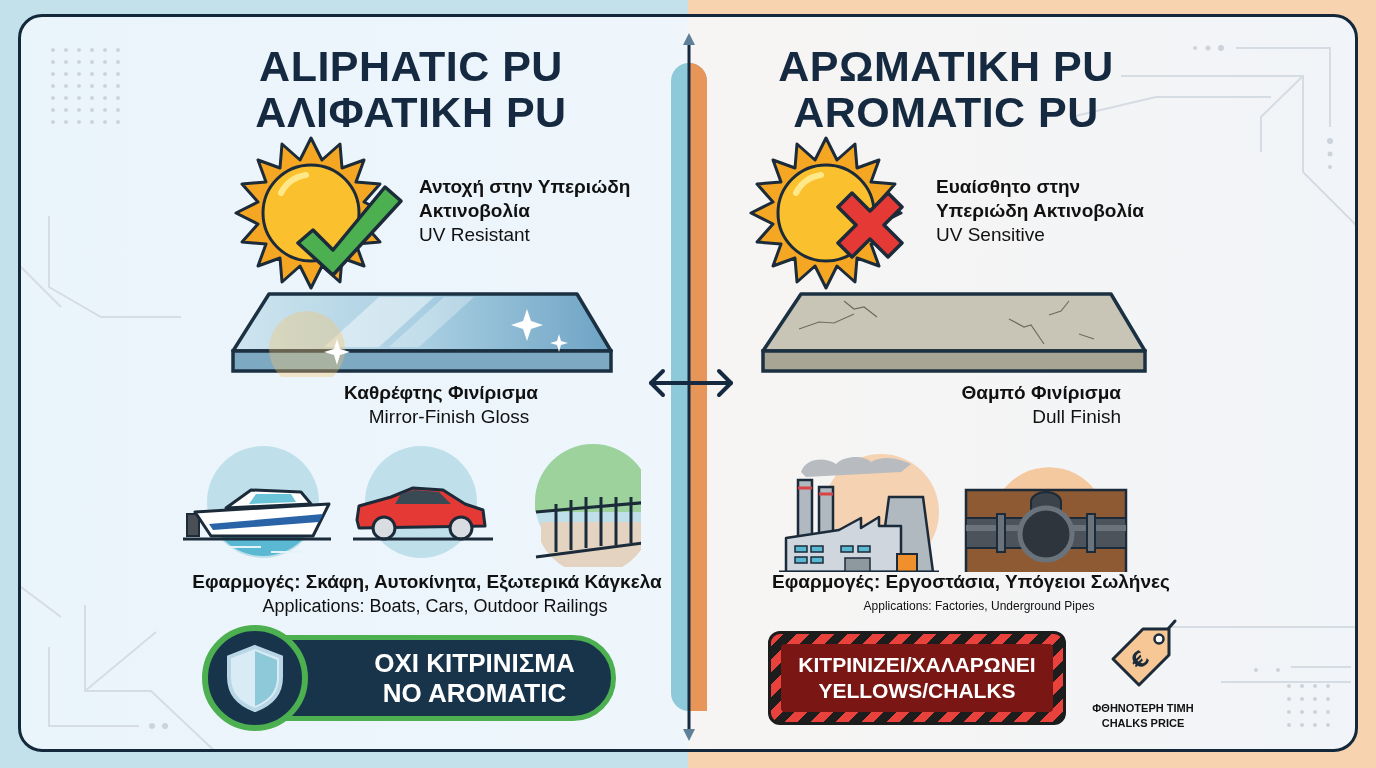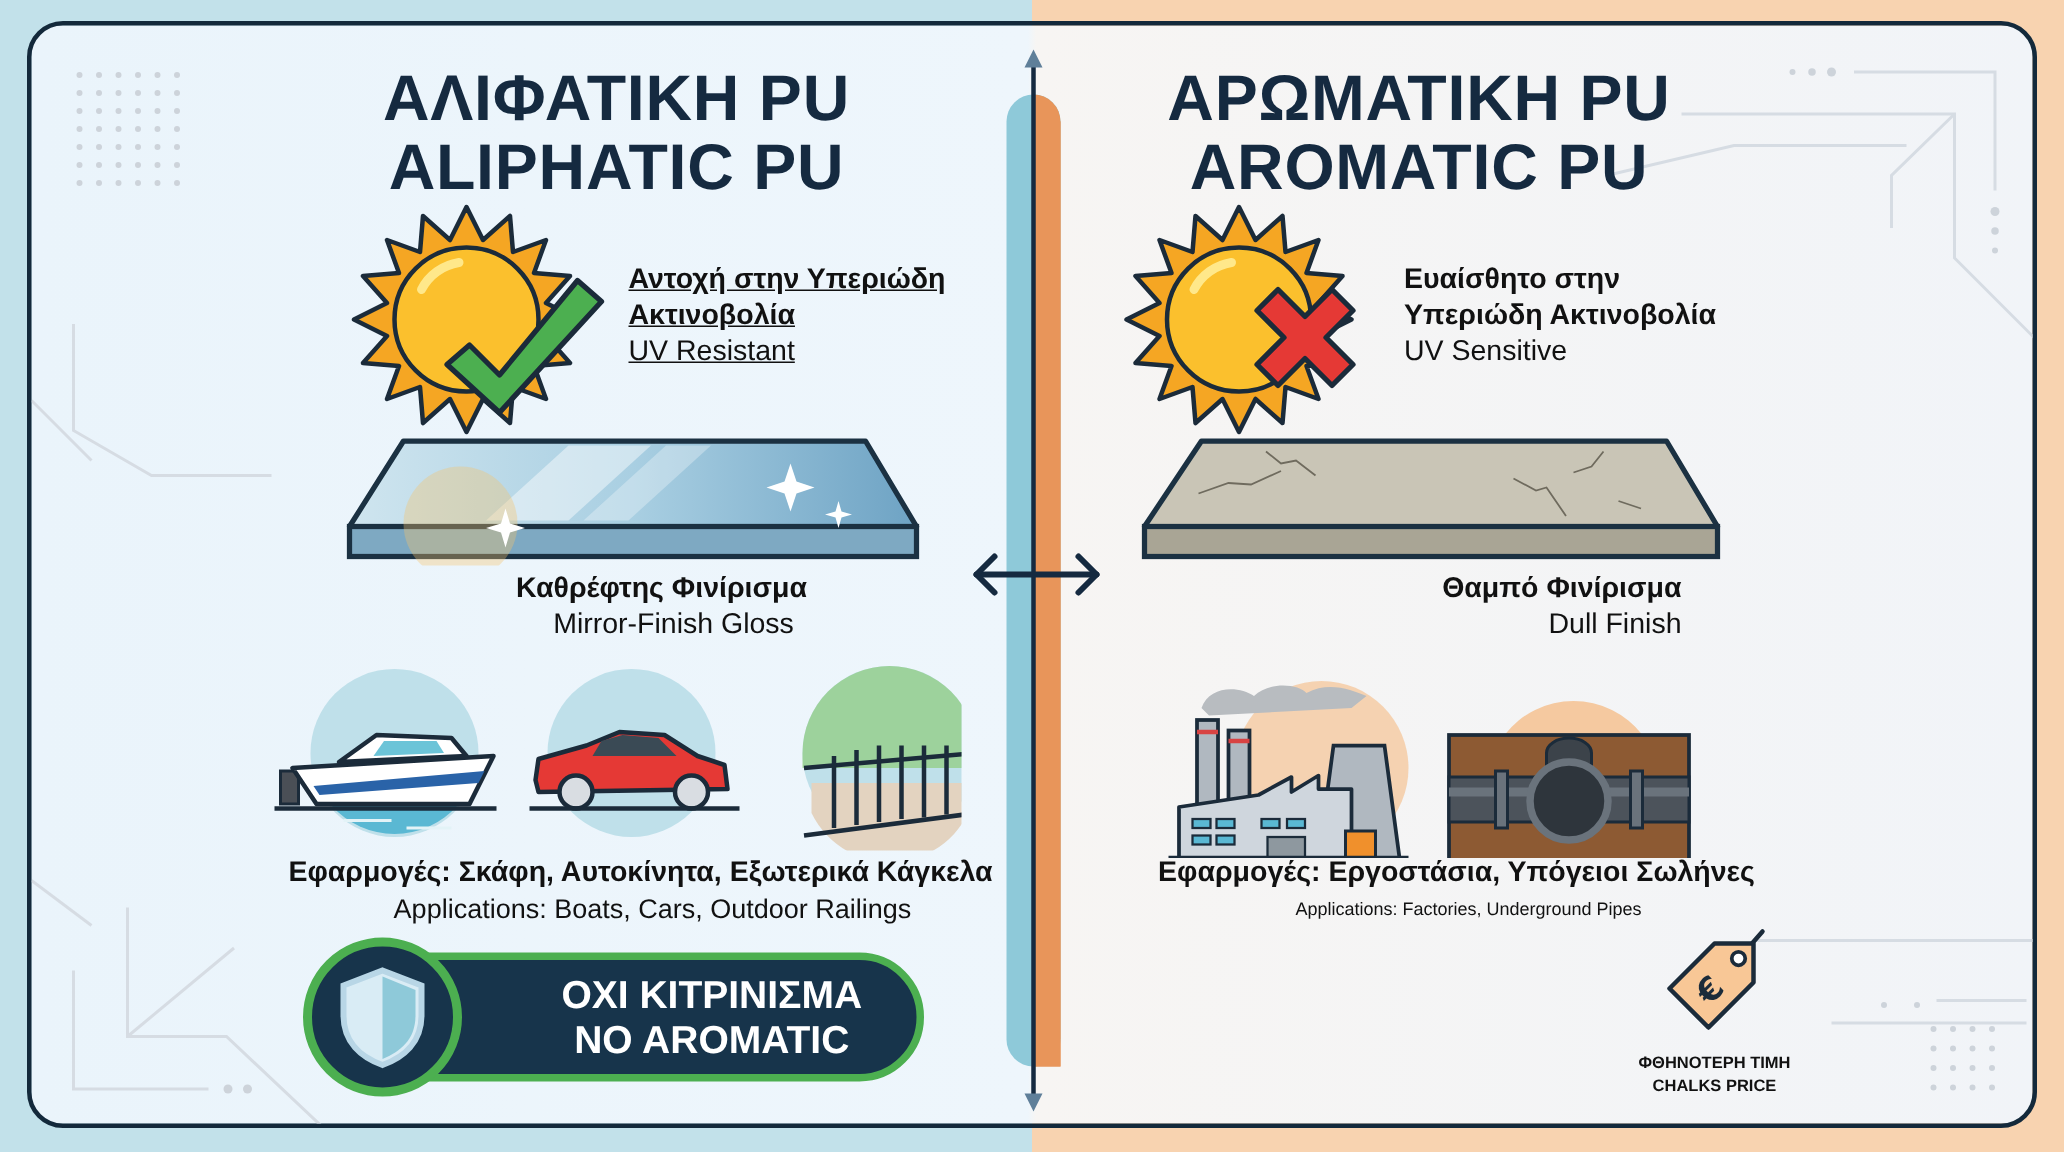--- a/index.html
+++ b/index.html
@@ -20,21 +20,21 @@
     position: absolute; text-align: center; color: #152a40;
     font-weight: 700; font-size: 43px; line-height: 46px; letter-spacing: 0.5px;
   }
   .title span { display: block; }
   .title-left { left: 170px; width: 440px; top: 26px; }
   .title-right { left: 700px; width: 450px; top: 26px; }
 
   .uv-text { position: absolute; color: #111; font-size: 19px; line-height: 24px; }
   .uv-text .gr { font-weight: 700; display: block; }
   .uv-text .en { display: block; }
-  .uv-left { left: 398px; top: 158px; text-decoration: underline; }
+  .uv-left { left: 398px; top: 158px; }
   .uv-right { left: 915px; top: 158px; }
 
   .caption { position: absolute; text-align: center; color: #111; font-size: 19px; line-height: 24px; }
   .caption .gr { font-weight: 700; display: block; }
   .caption .en { display: block; margin-left: 16px; }
   .finish-left { left: 250px; width: 340px; top: 364px; }
   .finish-right { left: 760px; width: 340px; top: 364px; text-align: right; }
   .apps-left { left: 136px; width: 540px; top: 553px; text-align: center; }
   .apps-right { left: 700px; width: 500px; top: 553px; }
 
@@ -162,22 +162,22 @@
       <polyline points="64,588 64,674 130,674 200,740"></polyline>
       <polyline points="64,674 135,615"></polyline>
       <polyline points="0,570 40,600"></polyline>
       <polyline points="1150,610 1340,610"></polyline>
       <polyline points="1270,650 1330,650"></polyline>
       <polyline points="1200,665 1330,665"></polyline>
     </g>
   </svg>
 
   <div class="title title-left">
+    <span>ALIPHATIC PU</span>
     <span>ΑΛΙΦΑΤΙΚΗ PU</span>
-    <span>ALIPHATIC PU</span>
   </div>
   <div class="title title-right">
     <span>ΑΡΩΜΑΤΙΚΗ PU</span>
     <span>AROMATIC PU</span>
   </div>
 
   <svg style="position:absolute;left:212px;top:118px" width="200" height="160" viewBox="0 0 200 160">
     <g transform="translate(78,78)">
       <polygon fill="#f5a623" stroke="#1b2b3a" stroke-width="3" stroke-linejoin="round" points="0,-75 11,-53 29,-69 31,-45 53,-53 45,-31 69,-29 53,-11 75,0 53,11 69,29 45,31 53,53 31,45 29,69 11,53 0,75 -11,53 -29,69 -31,45 -53,53 -45,31 -69,29 -53,11 -75,0 -53,-11 -69,-29 -45,-31 -53,-53 -31,-45 -29,-69 -11,-53"></polygon>
       <circle r="48" fill="#fbc02d" stroke="#1b2b3a" stroke-width="3"></circle>
@@ -348,20 +348,26 @@
         <path d="M30,4 L56,14 L56,34 C56,52 44,62 30,67 C16,62 4,52 4,34 L4,14 Z" fill="#d9ecf5" stroke="#b8d6e6" stroke-width="4"></path>
         <path d="M30,8 L52,17 L52,34 C52,50 42,58 30,63 Z" fill="#8ec9d9"></path>
       </svg>
     </div>
     <div class="txt">
       <span>ΟΧΙ ΚΙΤΡΙΝΙΣΜΑ</span>
       <span>NO AROMATIC</span>
     </div>
   </div>
 
+  <div class="badge-bad">
+    <div class="txt">
+      <span>ΚΙΤΡΙΝΙΖΕΙ/ΧΑΛΑΡΩΝΕΙ</span>
+      <span>YELLOWS/CHALKS</span>
+    </div>
+  </div>
 
   <div class="price">
     <svg width="80" height="80" viewBox="0 0 80 80">
       <line x1="58" y1="20" x2="72" y2="4" stroke="#1b2b3a" stroke-width="3" stroke-linecap="round"></line>
       <path d="M40,12 L66,12 L66,38 L36,68 L10,42 Z" fill="#f8c796" stroke="#1b2b3a" stroke-width="3" stroke-linejoin="round" transform="rotate(0 40 40)"></path>
       <circle cx="56" cy="22" r="4.5" fill="#fff" stroke="#1b2b3a" stroke-width="2.5"></circle>
       <text x="38" y="50" font-family="DejaVu Sans, sans-serif" font-weight="700" font-size="22" fill="#1b2b3a" text-anchor="middle" transform="rotate(-45 38 44)">€</text>
     </svg>
     <span class="lbl">ΦΘΗΝΟΤΕΡΗ ΤΙΜΗ</span>
     <span class="lbl">CHALKS PRICE</span>

